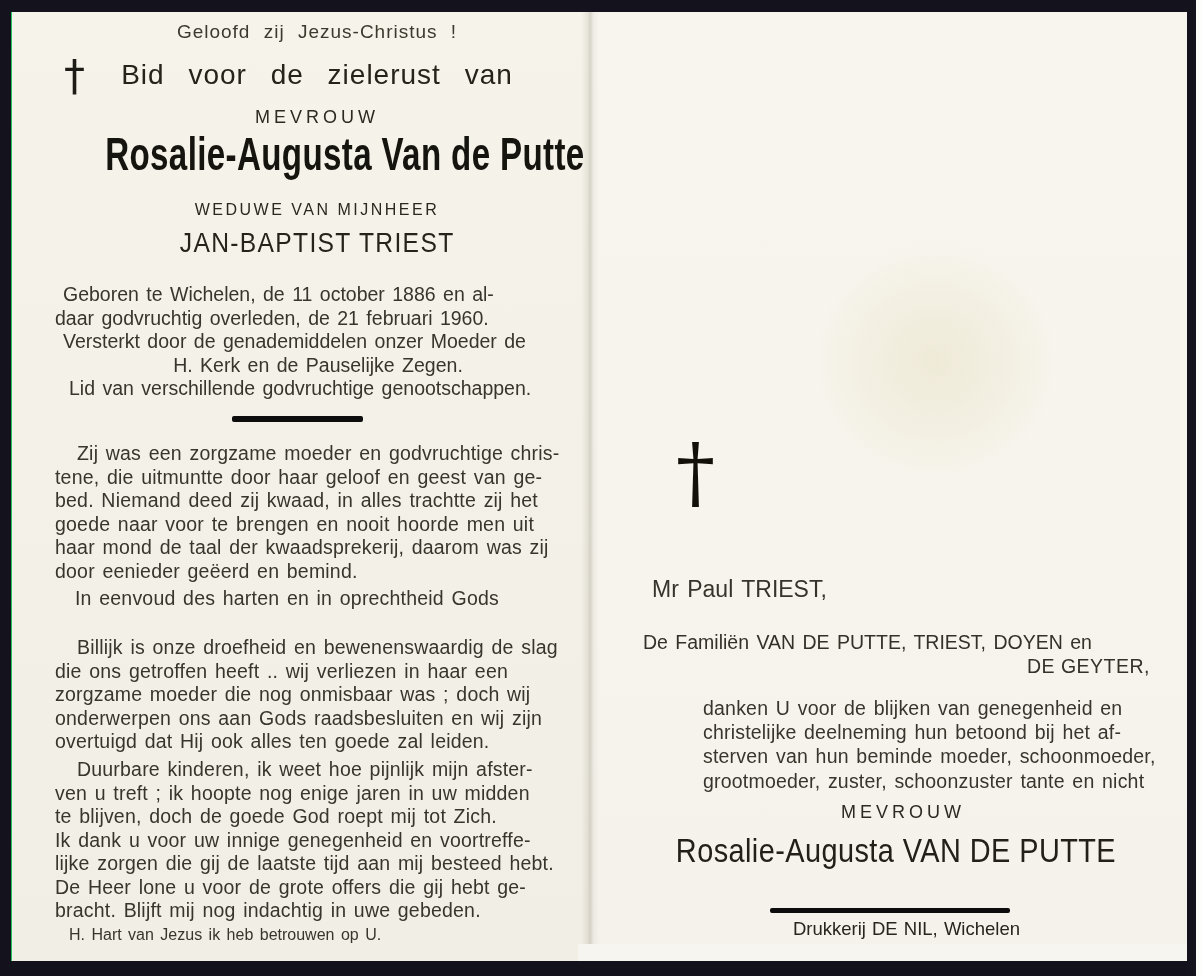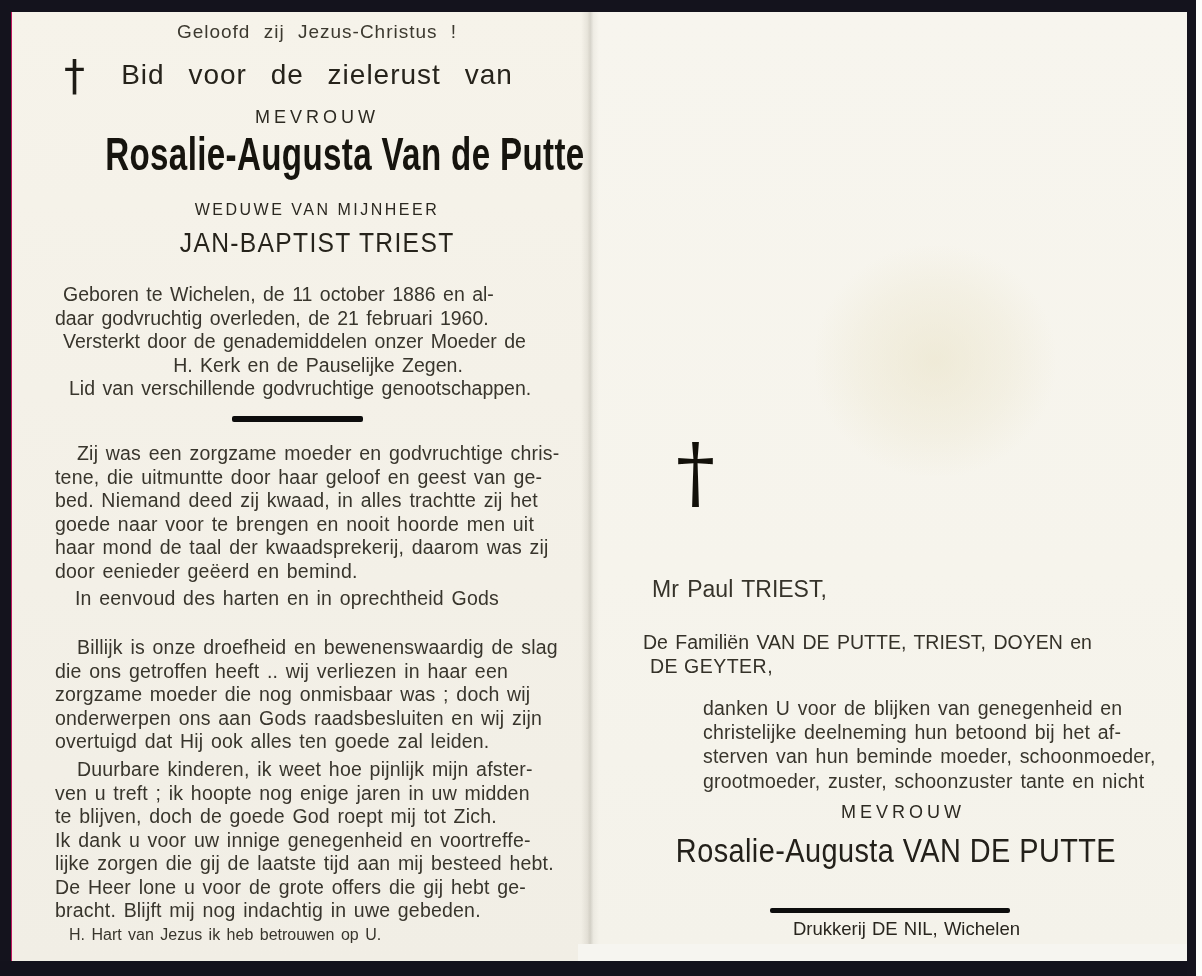--- a/index.html
+++ b/index.html
@@ -1,21 +1,21 @@
 <!DOCTYPE html>
 <html><head>
 <meta charset="utf-8">
 <style>
   html, body { margin: 0; padding: 0; background: #ffffff; }
   .scan {
     position: relative;
     width: 1202px;
     height: 976px;
     overflow: hidden;
-    background: #be185d;
+    background: #22c55e;
     font-family: "Liberation Sans", sans-serif;
   }
   .page { position: absolute; top: 11px; }
   #leftPage {
     left: 12px; width: 578px; height: 950px;
     background: linear-gradient(180deg, #f6f3ea 0%, #f3f0e7 60%, #f1eee5 100%);
   }
   #rightPage {
     left: 590px; width: 597px; height: 934px;
     background: linear-gradient(180deg, #f7f5ee 0%, #f6f4ec 60%, #f4f2ea 100%);
@@ -51,21 +51,21 @@
   .lp-paraD { left: 43px; top: 747px; width: 526px; }
   .lp-closing { left: 43px; top: 912px; width: 526px; text-indent: 14px; font-size: 16px; line-height: 23px; word-spacing: 2px; color: #38352c; }
 
   
   .ghost { position: absolute; left: 225px; top: 235px; width: 240px; height: 230px;
            background: radial-gradient(ellipse at 50% 50%, rgba(233,226,198,0.55) 0%, rgba(233,226,198,0.25) 45%, rgba(233,226,198,0) 72%); }
   .rp-cross { left: 86px; top: 416px; font-family: "DejaVu Serif", serif; font-size: 78px; color: #121009; }
   .rp-m1 { left: 62px; top: 565px; font-size: 23px; word-spacing: 2px; color: #36332a; }
   .rp-m2 { left: 62px; top: 581px; font-size: 19.5px; word-spacing: 2px; color: #36332a; }
   .rp-f1 { left: 53px; top: 620px; font-size: 19.5px; word-spacing: 2px; color: #343128; }
-  .rp-f2 { left: 60px; top: 644px; width: 500px; text-align: left; font-size: 19.5px; letter-spacing: 0.5px; color: #343128; }
+  .rp-f2 { left: 60px; top: 644px; width: 500px; text-align: right; font-size: 19.5px; letter-spacing: 0.5px; color: #343128; }
   .rp-thanks { left: 113px; top: 685px; width: 460px; line-height: 24.2px; }
   .rp-mevrouw { left: 63px; top: 791px; width: 500px; text-align: center; font-size: 18px; letter-spacing: 4px; color: #2d2a22; }
   .rp-name { left: 0px; top: 820px; width: 597px; padding-left: 14px; box-sizing: border-box; text-align: center; font-size: 34px; letter-spacing: 0.5px; color: #23201a; }
   .rp-name .condense2 { display: inline-block; transform: scaleX(0.85); transform-origin: 50% 50%; white-space: nowrap; }
   .rp-rule { left: 180px; top: 897px; width: 240px; height: 5px; }
   .rp-printer { left: 170px; top: 907px; width: 260px; text-align: right; font-size: 18.5px; word-spacing: 1px; color: #28251e; }
 
   
   .seam { position: absolute; left: 581px; top: 11px; width: 18px; height: 950px;
           background: linear-gradient(90deg, rgba(100,95,80,0) 0%, rgba(100,95,80,0.10) 35%, rgba(100,95,80,0.22) 52%, rgba(100,95,80,0.06) 70%, rgba(100,95,80,0) 100%); }

